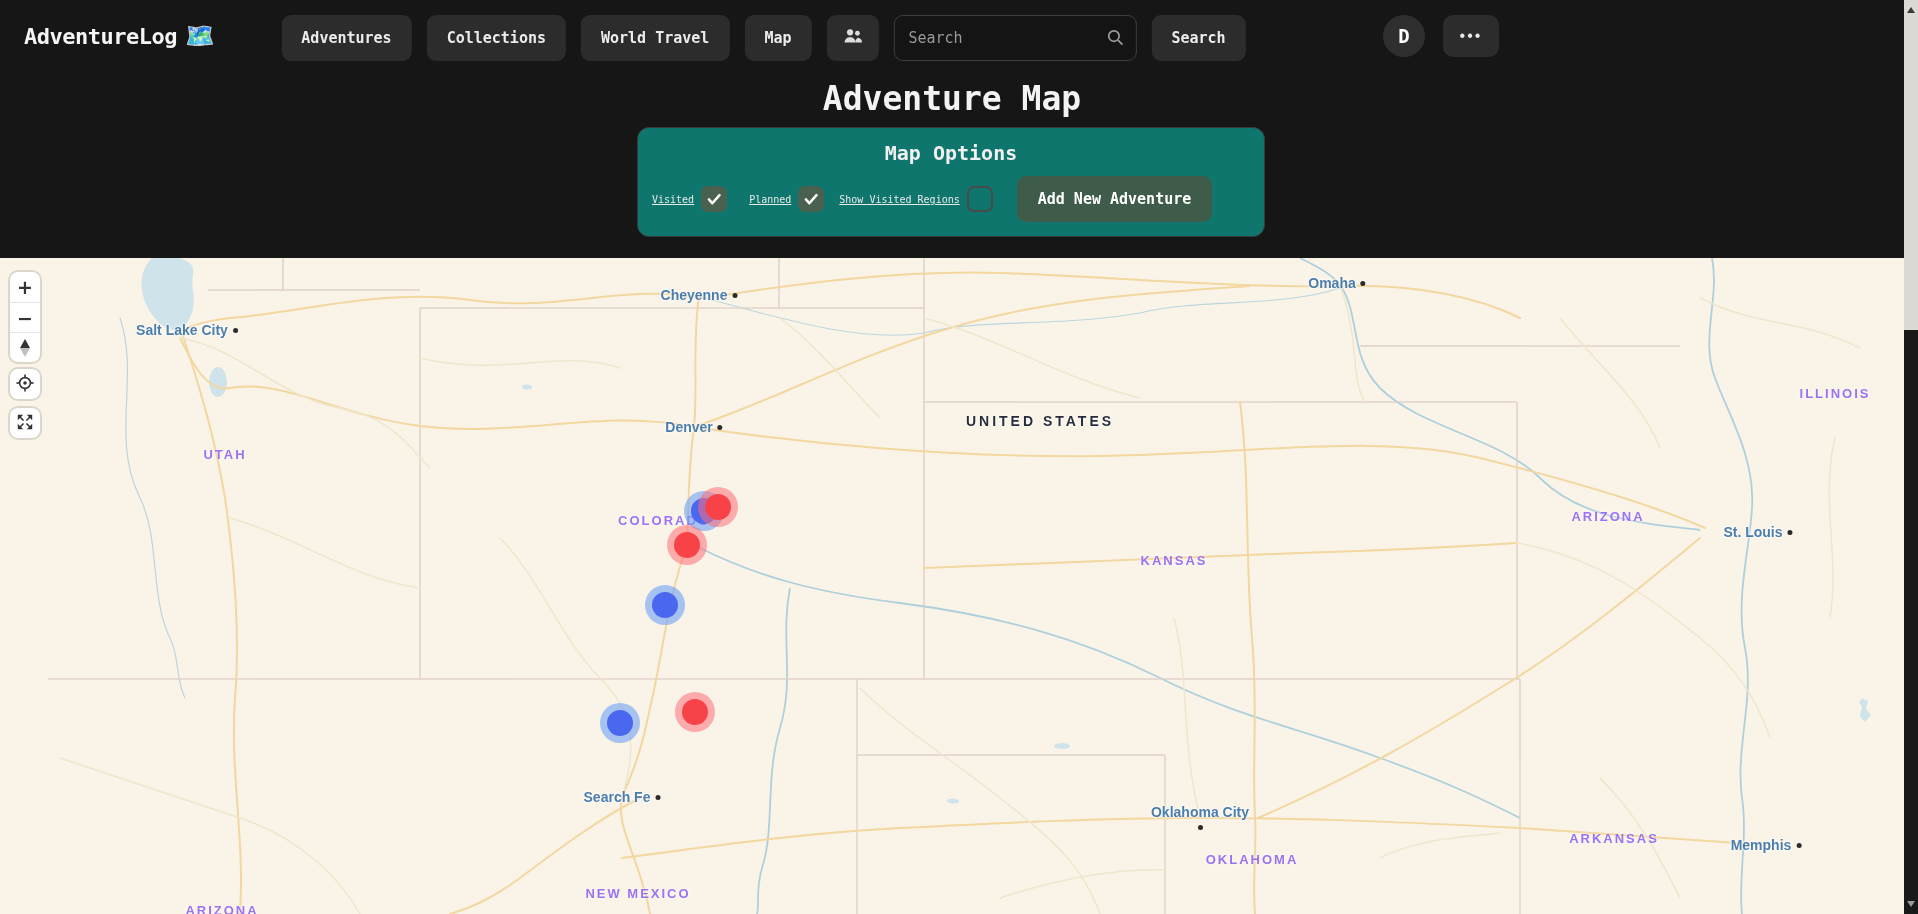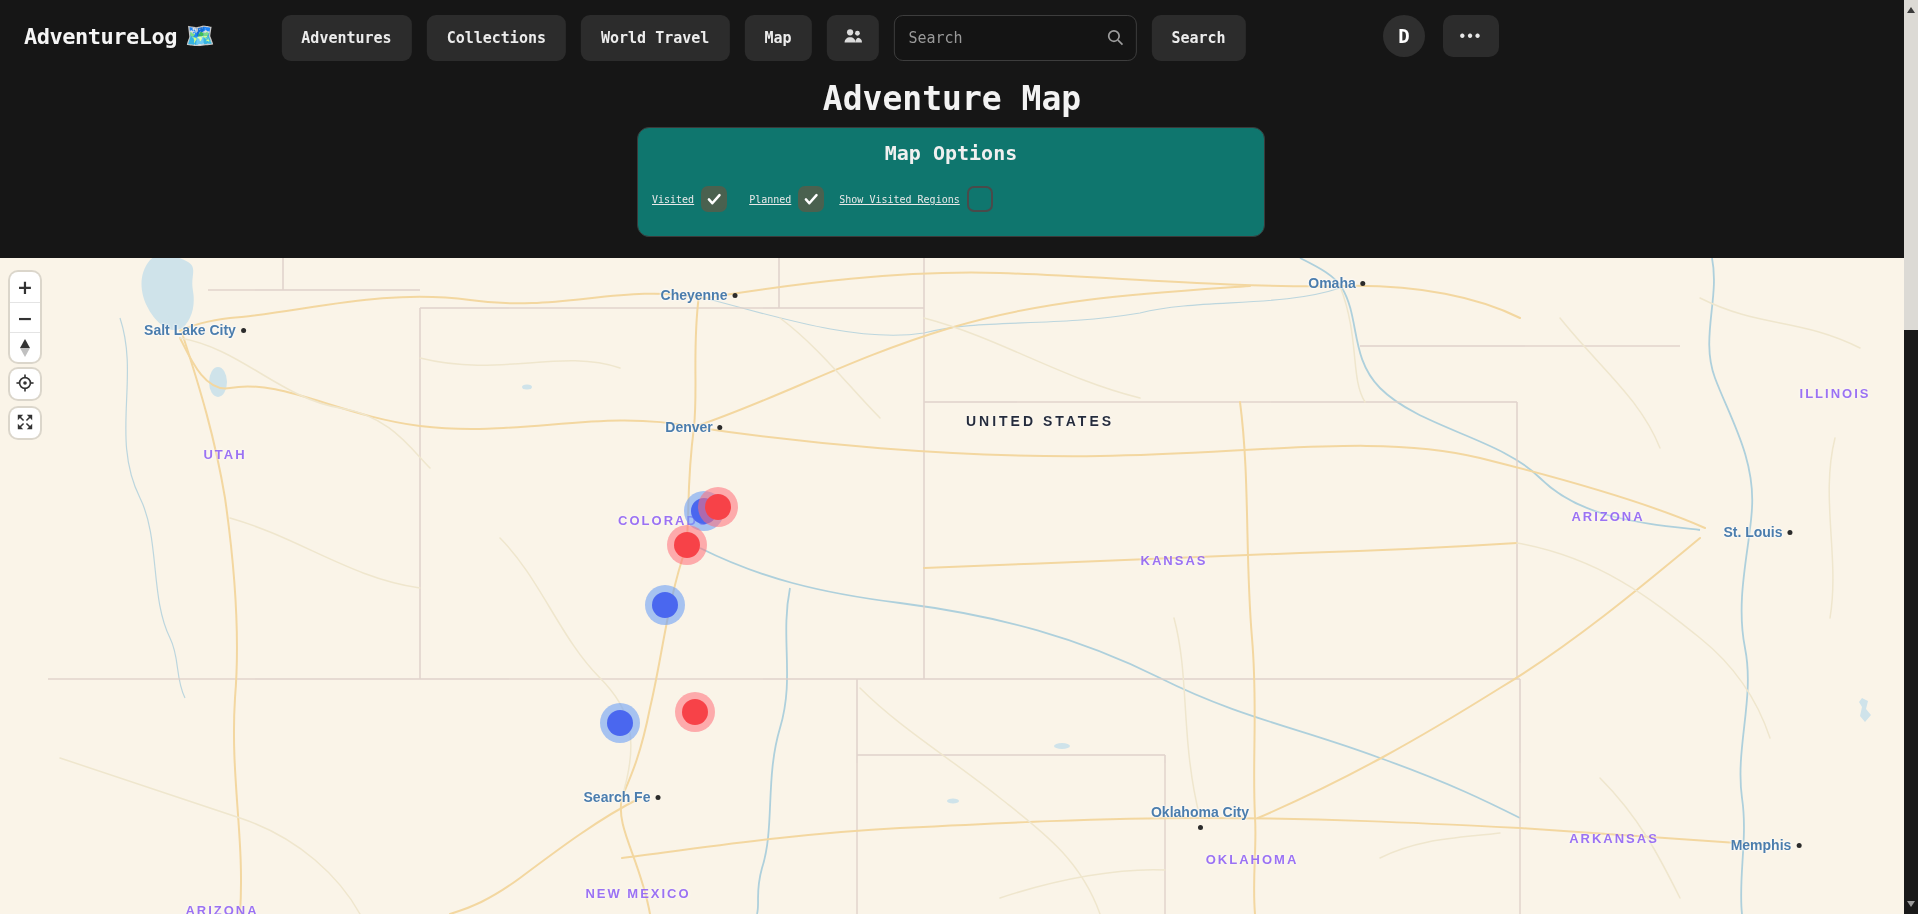--- a/index.html
+++ b/index.html
@@ -152,20 +152,21 @@
     <span class="opt-label">Planned</span>
     <span class="toggle gap-b checked">
       <svg viewBox="0 0 26 26">
         <path d="M7 13.5l4 4.5 8.5-9.5" fill="none" stroke="#fff" stroke-width="3" stroke-linecap="round" stroke-linejoin="round"></path>
       </svg>
     </span>
     <span class="opt-label">Show Visited Regions</span>
     <span class="toggle gap-c">
       
     </span>
+    <button class="add-btn">Add New Adventure</button>
   </div>
 </div>
 
 <div class="map">
   <svg class="base" width="1904" height="656" viewBox="0 0 1904 656">
     <rect x="0" y="0" width="1904" height="656" fill="#faf4e8"></rect>
 
     <g fill="#cfe3ea" stroke="none">
       <path d="M150,2 C138,16 140,36 148,50 C154,62 168,76 180,71 C190,66 196,50 193,33 C190,18 198,10 188,4 C176,-3 158,-6 150,2 Z"></path>
       <path d="M165,52 C170,62 178,70 186,66 C182,74 172,74 165,52 Z"></path>
@@ -273,21 +274,21 @@
         <path d="M18 8 V2 H12 L14.4 4.4 11 7.8 12.2 9 15.6 5.6 Z"></path>
         <path d="M2 12 V18 H8 L5.6 15.6 9 12.2 7.8 11 4.4 14.4 Z"></path>
         <path d="M18 12 V18 H12 L14.4 15.6 11 12.2 12.2 11 15.6 14.4 Z"></path>
       </svg>
     </span>
   </button>
 <div class="city-label" style="left: 699px; top: 37px;">
     <span class="city-name">Cheyenne</span>
       <span class="city-dot"></span>
   </div>
-    <div class="city-label" style="left: 195px; top: 72px;">
+    <div class="city-label" style="left: 187px; top: 72px;">
     <span class="city-name">Salt Lake City</span>
       <span class="city-dot"></span>
   </div>
     <div class="city-label" style="left: 694px; top: 169px;">
     <span class="city-name">Denver</span>
       <span class="city-dot"></span>
   </div>
     <div class="city-label" style="left: 1337px; top: 25px;">
     <span class="city-name">Omaha</span>
       <span class="city-dot"></span>

